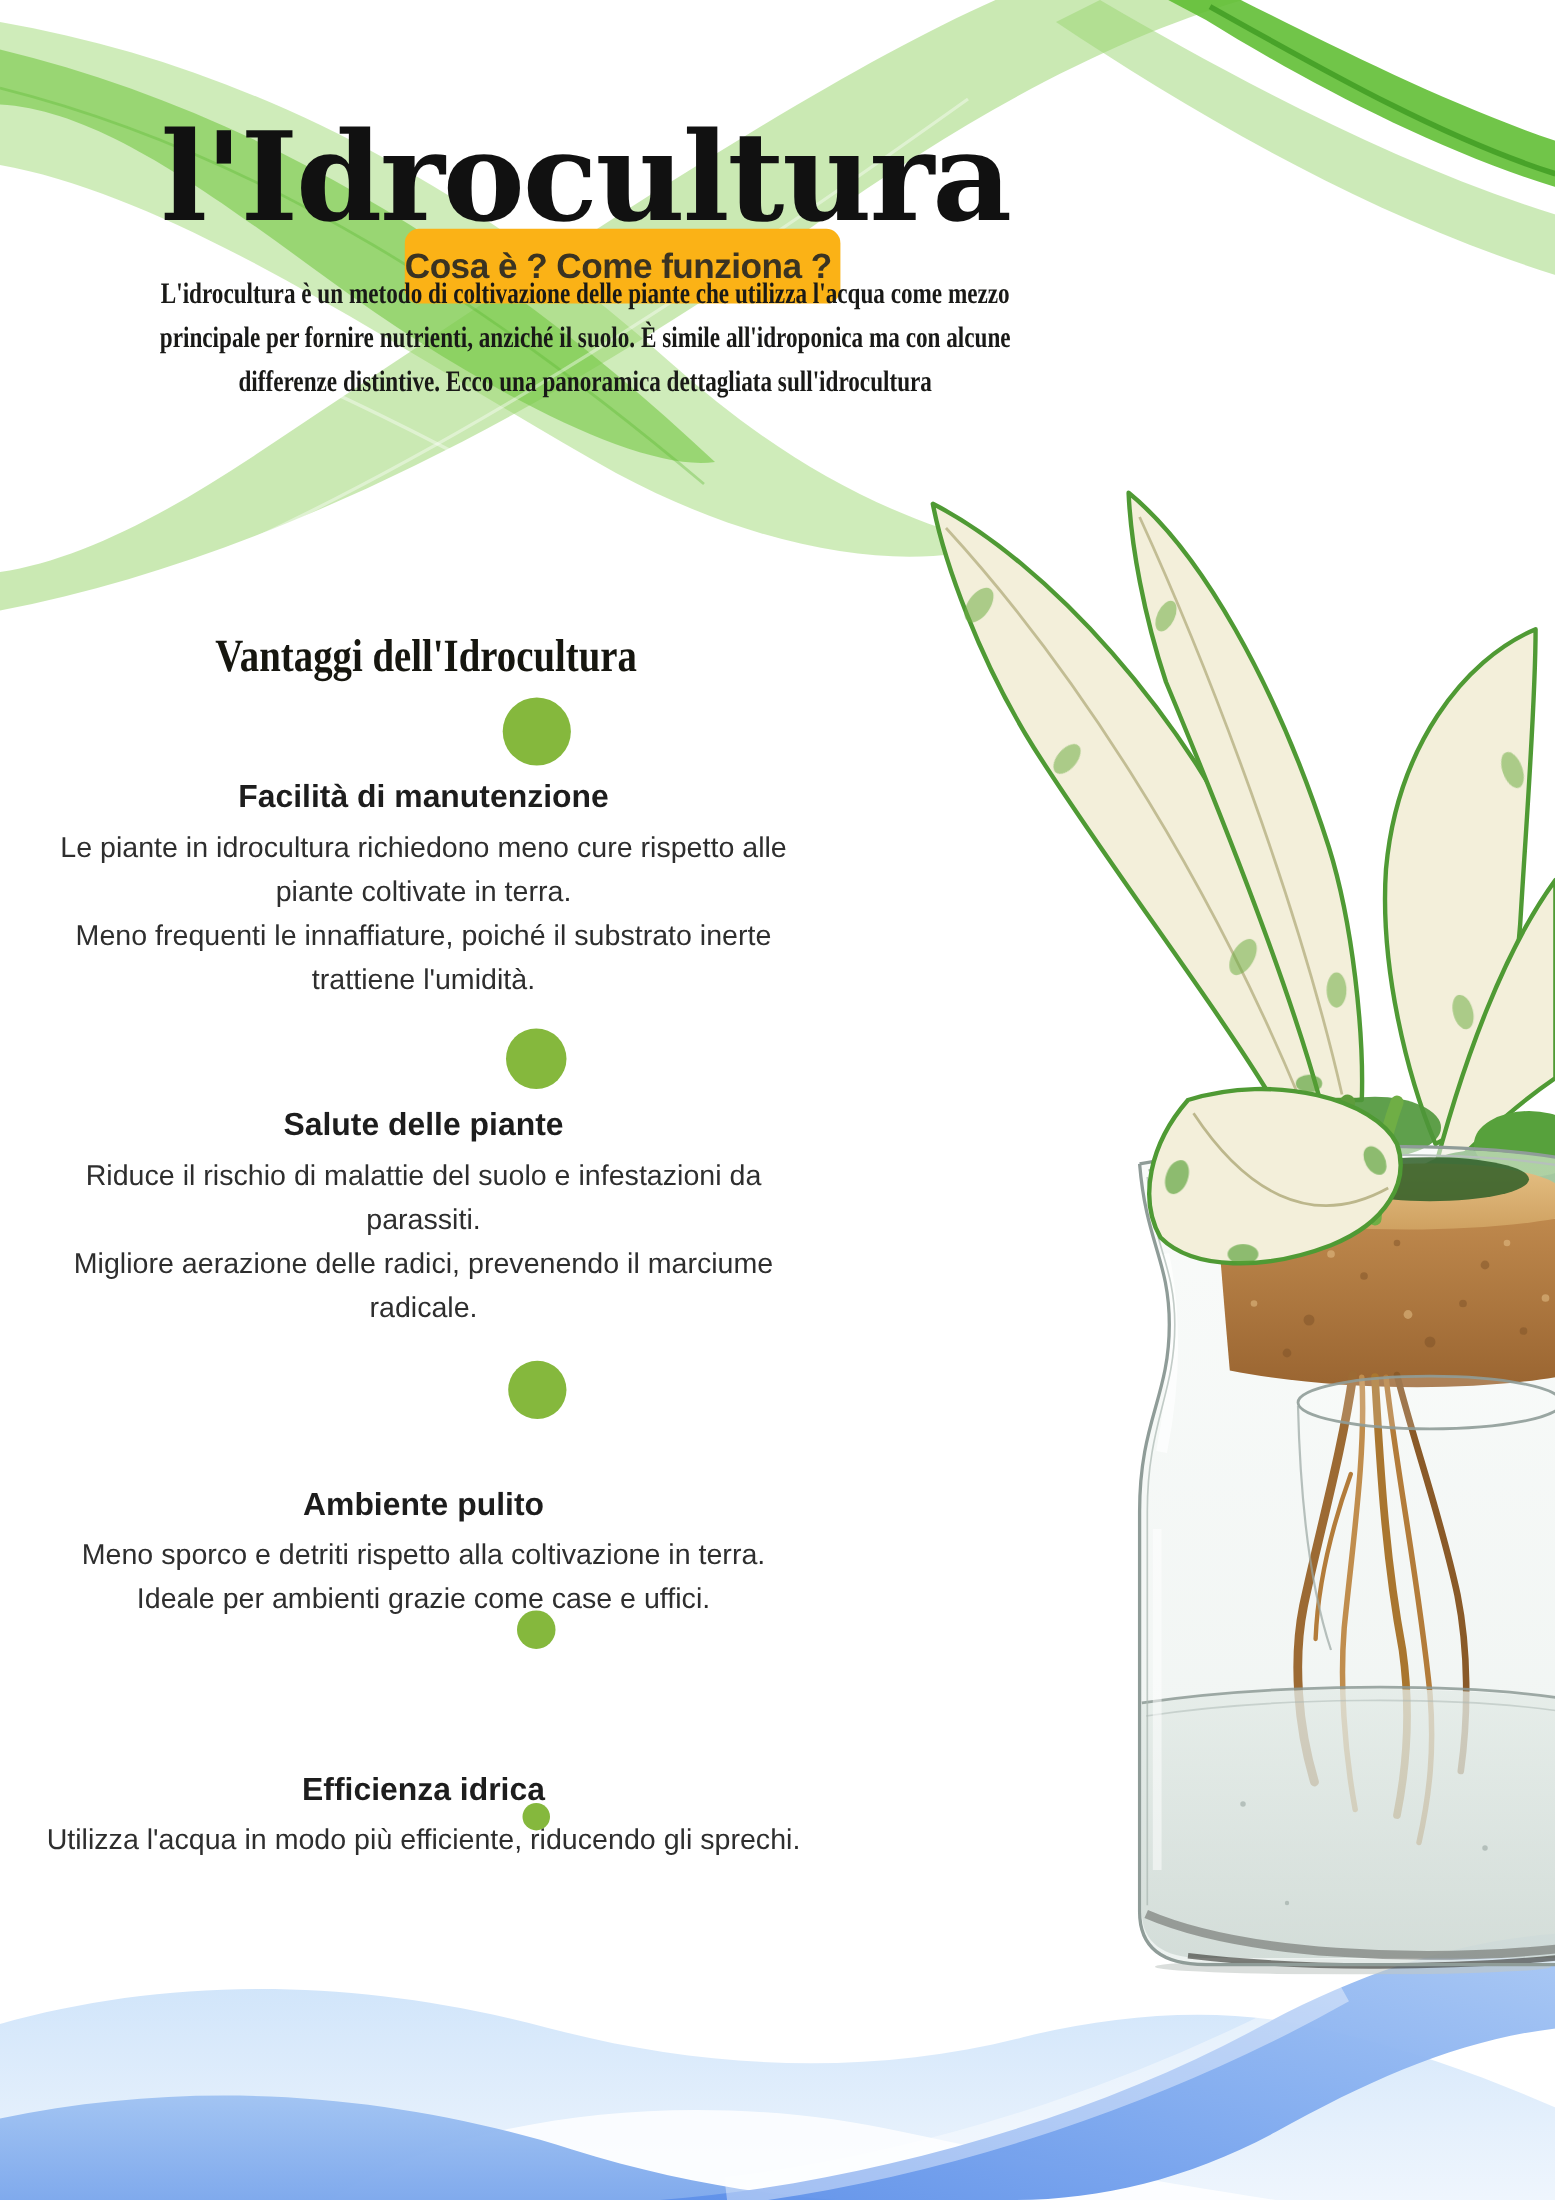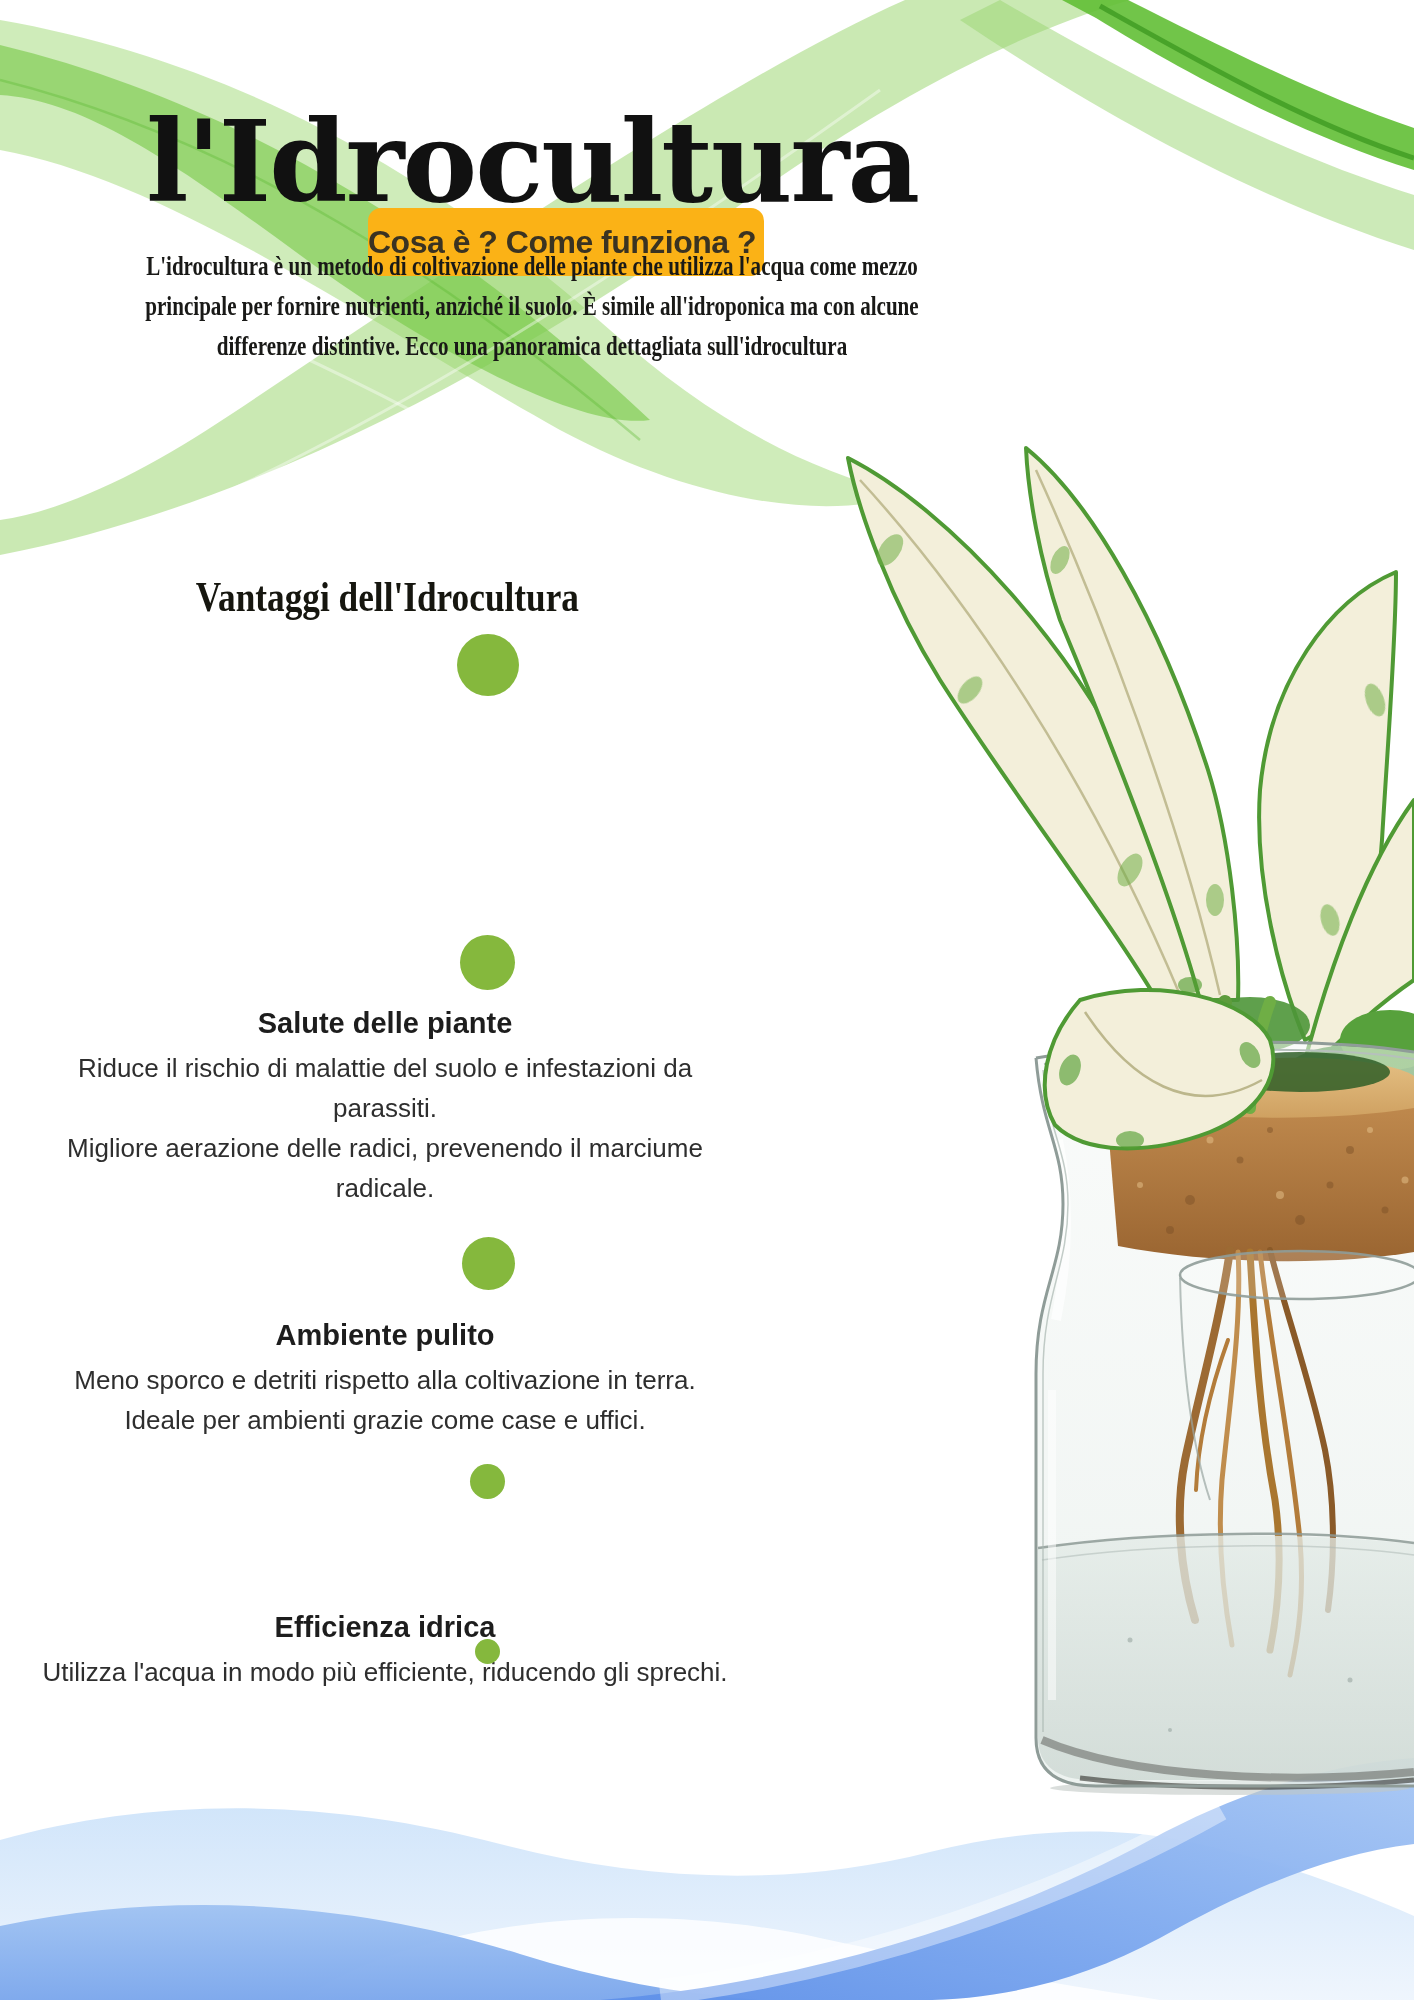--- a/index.html
+++ b/index.html
@@ -193,30 +193,35 @@
 
   <div class="abs intro">
     <div>L'idrocultura è un metodo di coltivazione delle piante che utilizza l'acqua come mezzo</div>
     <div>principale per fornire nutrienti, anziché il suolo. È simile all'idroponica ma con alcune</div>
     <div>differenze distintive. Ecco una panoramica dettagliata sull'idrocultura</div>
   </div>
 
   <h2 class="abs benefits-heading">Vantaggi dell'Idrocultura</h2>
 
   <span class="abs dot" style="left:457px;top:634px;width:62px;height:62px;"></span>
+  <section class="abs benefit" style="top:708px;">
+    <h3>Facilità di manutenzione</h3>
+    <p>Le piante in idrocultura richiedono meno cure rispetto alle piante coltivate in terra.</p>
+    <p>Meno frequenti le innaffiature, poiché il substrato inerte trattiene l'umidità.</p>
+  </section>
 
   <span class="abs dot" style="left:460px;top:935px;width:55px;height:55px;"></span>
   <section class="abs benefit" style="top:1006px;">
     <h3>Salute delle piante</h3>
     <p>Riduce il rischio di malattie del suolo e infestazioni da parassiti.</p>
     <p>Migliore aerazione delle radici, prevenendo il marciume radicale.</p>
   </section>
 
   <span class="abs dot" style="left:462px;top:1237px;width:53px;height:53px;"></span>
-  <section class="abs benefit" style="top:1318px;">
+  <section class="abs benefit" style="top:1351px;">
     <h3>Ambiente pulito</h3>
     <p>Meno sporco e detriti rispetto alla coltivazione in terra.</p>
     <p>Ideale per ambienti grazie come case e uffici.</p>
   </section>
 
   <span class="abs dot" style="left:470px;top:1464px;width:35px;height:35px;"></span>
   <section class="abs benefit" style="top:1610px;">
     <h3>Efficienza idrica</h3>
     <p>Utilizza l'acqua in modo più efficiente, riducendo gli sprechi.</p>
   </section>

